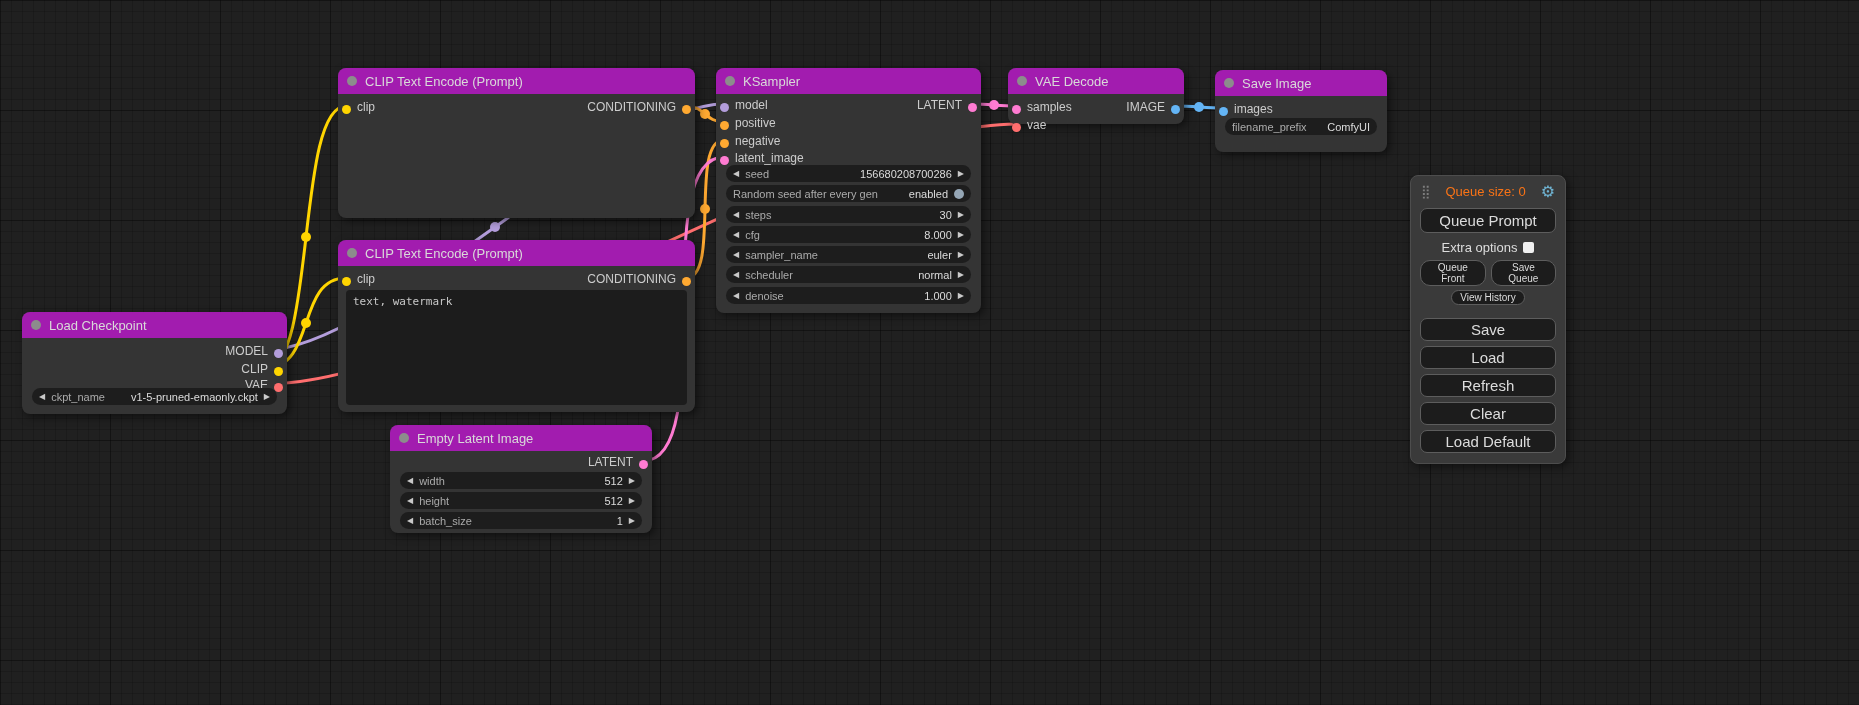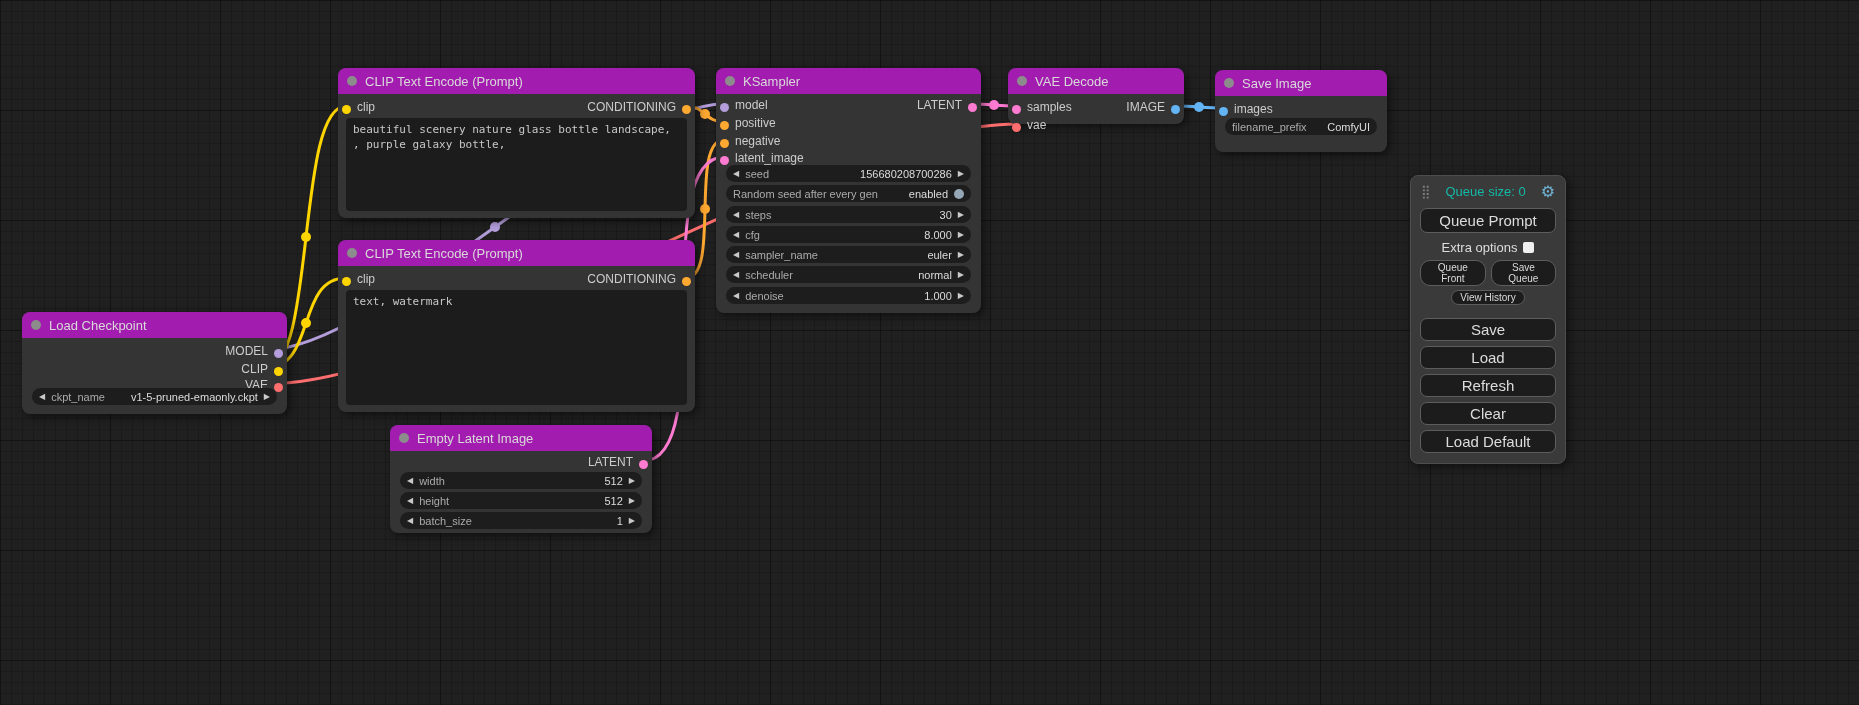--- a/index.html
+++ b/index.html
@@ -38,21 +38,21 @@
 
   .prompt-box{position:absolute;left:8px;right:8px;background:#1c1c1c;border-radius:4px;
     padding:5px 7px;font-family:"DejaVu Sans Mono",monospace;font-size:11px;line-height:1.35;
     color:#c8c8c8;white-space:pre-wrap;box-sizing:border-box;overflow:hidden;}
 
   .menu-panel{position:absolute;left:1410px;top:175px;width:156px;z-index:3;
     background:#3a3a3a;border:1px solid #4d4d4d;border-radius:8px;
     box-shadow:3px 3px 10px rgba(0,0,0,0.5);padding:5px 9px 10px;box-sizing:border-box;color:#ddd;}
   .menu-header{display:flex;align-items:center;justify-content:space-between;padding:1px 1px 3px;}
   .drag-handle{color:#7d7d7d;font-size:13px;cursor:grab;}
-  .queue-size{font-size:13px;color:#14b8a6;text-align:center;}
+  .queue-size{font-size:13px;color:#f97316;text-align:center;}
   .gear{color:#6fb3d2;font-size:16px;cursor:pointer;}
   .btn{display:block;width:100%;background:#1c1c1c;border:1px solid #5d5d5d;border-radius:7px;
     color:#dcdcdc;font-size:15px;padding:2px 0;margin:5px 0 0;text-align:center;
     font-family:"Liberation Sans",sans-serif;cursor:pointer;}
   .btn.queue{padding:3px 0;margin-top:4px;}
   .btn.small{width:auto;font-size:10px;padding:1px 8px;margin:0;border-radius:10px;}
   .btn.gap-top{margin-top:13px;}
   .extra-row{display:flex;align-items:center;justify-content:center;gap:6px;font-size:13px;margin:7px 0 5px;}
   .checkbox{width:11px;height:11px;background:#f0f0f0;border-radius:2px;display:inline-block;}
   .small-row{display:flex;justify-content:center;gap:5px;margin:0 0 4px;}
@@ -114,21 +114,20 @@
       <span class="node-title">CLIP Text Encode (Prompt)</span>
     </div>
     <div class="slot in" style="top:30px">
       <span class="port" style="background: rgb(255, 213, 0);"></span>
       <span class="slot-label">clip</span>
     </div>
     <div class="slot out" style="top:30px">
       <span class="port" style="background: rgb(255, 169, 49);"></span>
       <span class="slot-label">CONDITIONING</span>
     </div>
-    <div class="prompt-box" style="top:50px;height:93px">beautiful scenery nature glass bottle landscape, , purple galaxy bottle,</div>
   </div>
 
   <div class="node" style="left:338px;top:240px;width:357px;height:172px">
     <div class="node-header">
       <span class="collapse-dot"></span>
       <span class="node-title">CLIP Text Encode (Prompt)</span>
     </div>
     <div class="slot in" style="top:30px">
       <span class="port" style="background: rgb(255, 213, 0);"></span>
       <span class="slot-label">clip</span>

